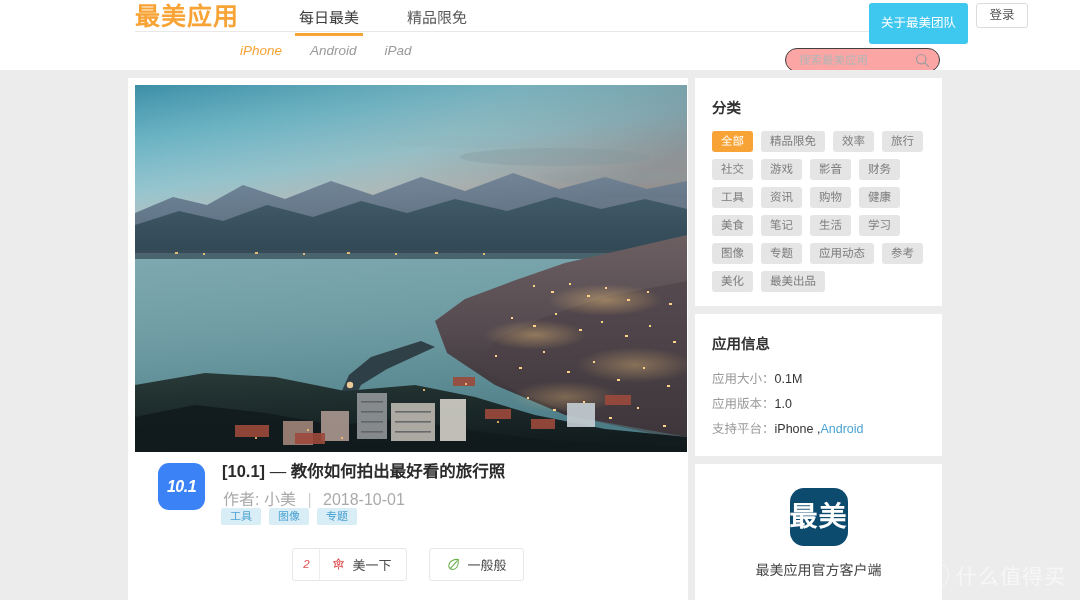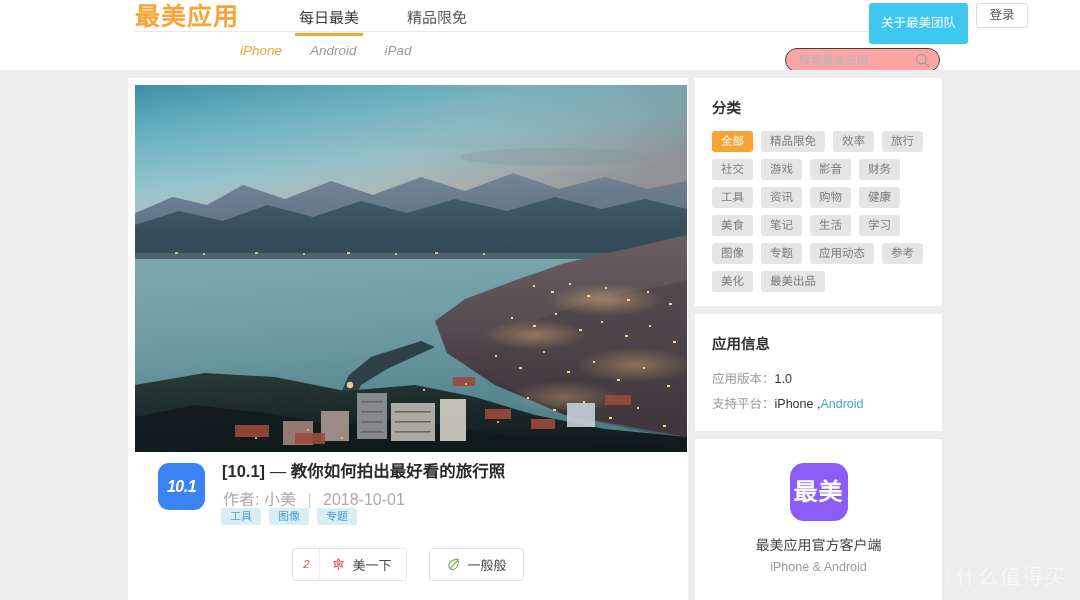--- a/index.html
+++ b/index.html
@@ -382,24 +382,24 @@
     background: #fff;
     padding: 24px 17px 0 17px;
     text-align: center;
     height: 185px;
   }
 
   .app-icon {
     width: 58px;
     height: 58px;
     margin: 0 auto;
-    background: #8b5cf6;
+    background: #0c4a6e;
     border-radius: 14px;
     color: #fff;
-    font-size: 24px;
+    font-size: 28px;
     font-weight: bold;
     line-height: 58px;
     letter-spacing: 1px;
   }
 
   .dl-name {
     margin-top: 13px;
     font-size: 14px;
     color: #444;
   }
@@ -704,31 +704,33 @@
         <span class="cat">应用动态</span>
         <span class="cat">参考</span>
         <span class="cat">美化</span>
         <span class="cat">最美出品</span>
       </div>
     </div>
 
     <div class="card">
       <div class="card-title">应用信息</div>
       <div class="info-line">
+        <span>应用大小：</span><span class="val">0.1M</span>
+      </div>
+      <div class="info-line">
         <span>应用版本：</span><span class="val">1.0</span>
       </div>
       <div class="info-line">
         <span>支持平台：</span><span class="val">iPhone ,</span><span class="link">Android</span>
       </div>
     </div>
 
     <div class="dl-card">
       <div class="app-icon">最美</div>
       <div class="dl-name">最美应用官方客户端</div>
-      <div class="dl-sub">iPhone &amp; Android</div>
 
     </div>
   </div>
 
   <div class="watermark">
     <span class="wm-badge">值</span>
     <span class="wm-text">什么值得买</span>
   </div>
 </div>
 

